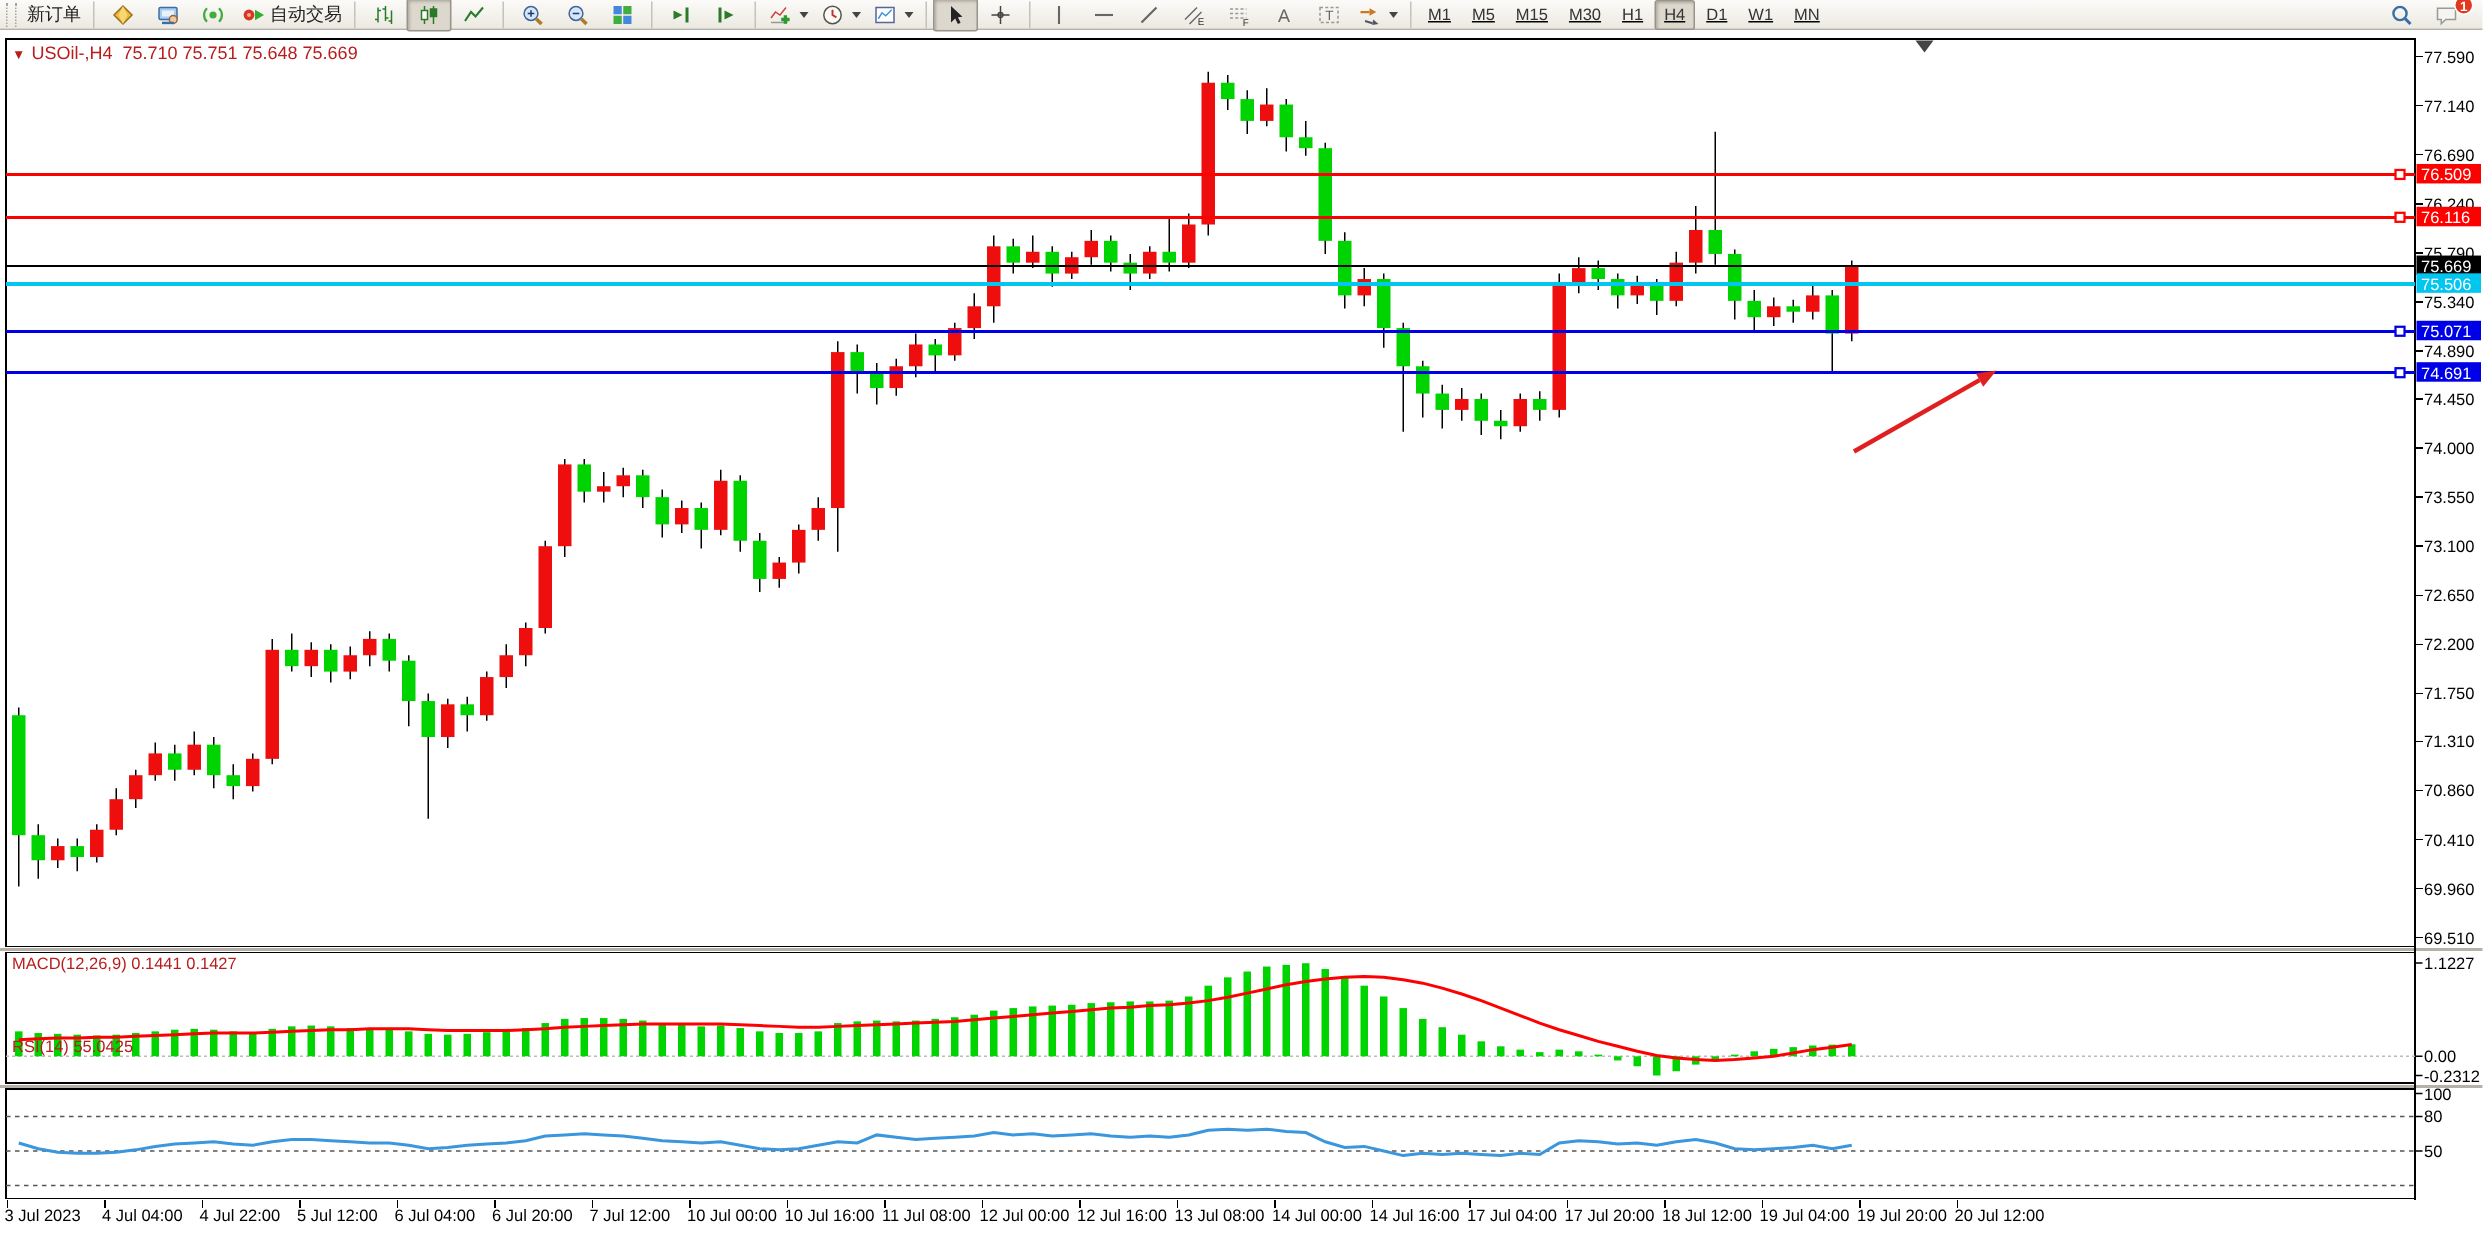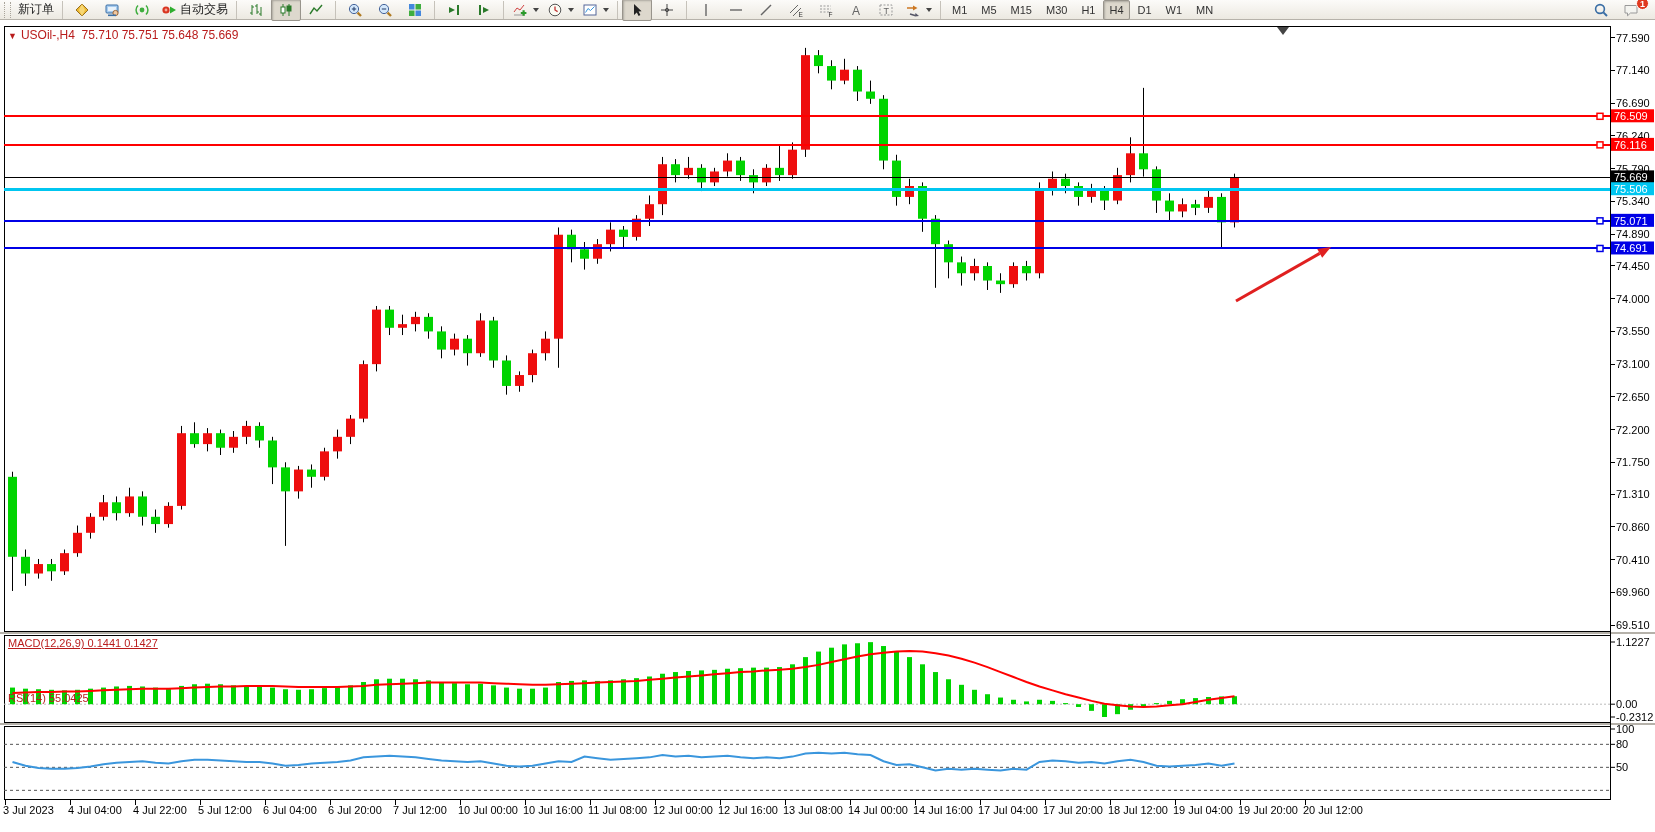--- a/index.html
+++ b/index.html
@@ -23,21 +23,21 @@
   .tb-right{margin-left:auto;display:flex;align-items:center;}
   .badge{position:absolute;top:-3px;right:-4px;width:13px;height:13px;border-radius:50%;
     background:#e0391f;color:#fff;font-size:9px;font-weight:bold;line-height:13px;text-align:center;
     border:1px solid #fff;box-sizing:border-box;}
 
   
   #chart-svg{position:absolute;top:0;left:0;z-index:1;}
   .overlay-label{position:absolute;z-index:3;font-size:11px;color:#b91c1c;white-space:nowrap;}
   #chart-title{top:28px;left:8px;font-size:12px;}
   #chart-title .tri{font-size:9px;margin-right:4px;}
-  #macd-label{top:637px;left:8px;text-decoration:underline;}
+  #macd-label{top:637px;left:8px;}
   #rsi-label{top:692px;left:8px;}
 </style>
 </head>
 <body>
 
 <div class="toolbar">
   <div class="grip"></div>
   <div class="tb-btn">
     <span>新订单</span>
   </div>
@@ -213,21 +213,21 @@
     <svg width="16" height="16" viewBox="0 0 16 16">
         <path d="M2,6h6" stroke="#cc7722" stroke-width="1.5"></path>
         <polygon points="8,3.5 12.5,6 8,8.5" fill="#cc7722"></polygon>
         <path d="M5,12l5,1.5" stroke="#556" stroke-width="1.5"></path>
         <polygon points="10.5,11 14,14 9.8,14.6" fill="#556"></polygon>
       </svg>
     <span class="caret"></span>
   </div>
   <div class="tb-sep"></div>
 
-  <div id="tf-group" style="display:flex;align-items:center;">
+  <div id="tf-group" style="display:flex;align-items:center;text-decoration:underline;">
       <div class="tf-btn">M1</div>
       <div class="tf-btn">M5</div>
       <div class="tf-btn">M15</div>
       <div class="tf-btn">M30</div>
       <div class="tf-btn">H1</div>
       <div class="tf-btn pressed">H4</div>
       <div class="tf-btn">D1</div>
       <div class="tf-btn">W1</div>
       <div class="tf-btn">MN</div>
     </div>

